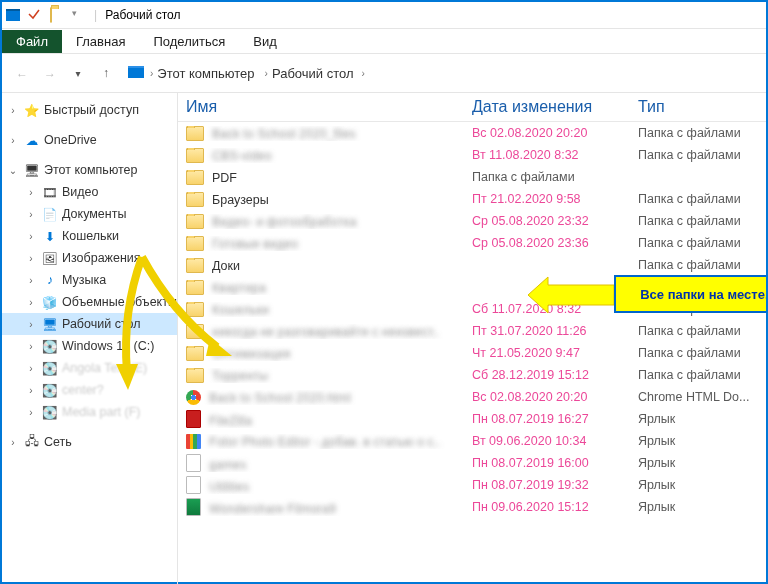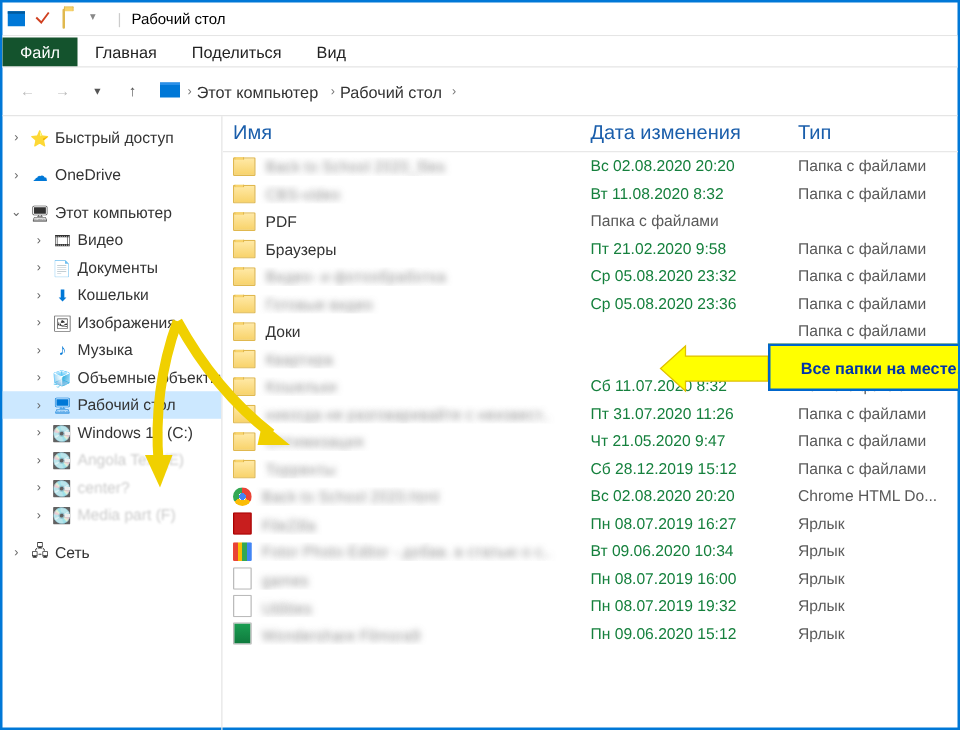--- a/index.html
+++ b/index.html
@@ -23,21 +23,21 @@
 .tree-item.depth1{padding-left:22px}
 .tree-item.selected{background:#cce8ff}
 .tree-item.blur span.lbl{color:#ccc;filter:blur(1px)}
 .content{flex:1;overflow:auto;position:relative}
 .cols{height:28px;display:flex;align-items:center;border-bottom:1px solid #e8e8e8}
 .col{padding:0 8px;font-size:16px;color:#1a5eab}
 .col.name{width:270px}.col.date{width:150px}.col.type{flex:1}
 .row{height:22px;display:flex;align-items:center}
 .cell{padding:0 8px;overflow:hidden;text-overflow:ellipsis;white-space:nowrap;font-size:12.5px}
 .cell.name{width:270px;display:flex;align-items:flex-end;gap:8px}
-.cell.date{width:150px;color:#15803d}
+.cell.date{width:150px;color:#ec4899}
 .cell.type{flex:1;color:#5a5a5a}
 .blurred{color:transparent;text-shadow:0 0 5px rgba(100,100,100,.7)}
 .folder-ico{width:16px;height:13px;background:linear-gradient(#ffe9a6,#f8d36b);border:1px solid #e0b84e;border-radius:1px;position:relative;flex-shrink:0}
 .folder-ico::before{content:"";position:absolute;top:-3px;left:0;width:6px;height:3px;background:#f8d36b;border:1px solid #e0b84e;border-bottom:none;border-radius:1px 1px 0 0}
 .file-ico{width:13px;height:16px;background:#fff;border:1px solid #bbb;border-radius:1px;flex-shrink:0;position:relative}
 .file-ico.chrome{background:radial-gradient(circle at 50% 50%,#4285f4 0 25%,#fff 26% 27%,transparent 28%),conic-gradient(#ea4335 0 120deg,#fbbc05 120deg 240deg,#34a853 240deg 360deg);border-radius:50%;border:none;width:15px;height:15px}
 .file-ico.png{background:#fff;border:1px solid #999}
 .file-ico.fz{background:#c81e1e;border:1px solid #a00}
 .file-ico.fotor{background:linear-gradient(90deg,#ea4335 0 25%,#fbbc05 25% 50%,#34a853 50% 75%,#4285f4 75%);border:none;width:15px;height:15px}
 .file-ico.wf{background:linear-gradient(#1a9e52,#0f7a3d)}

